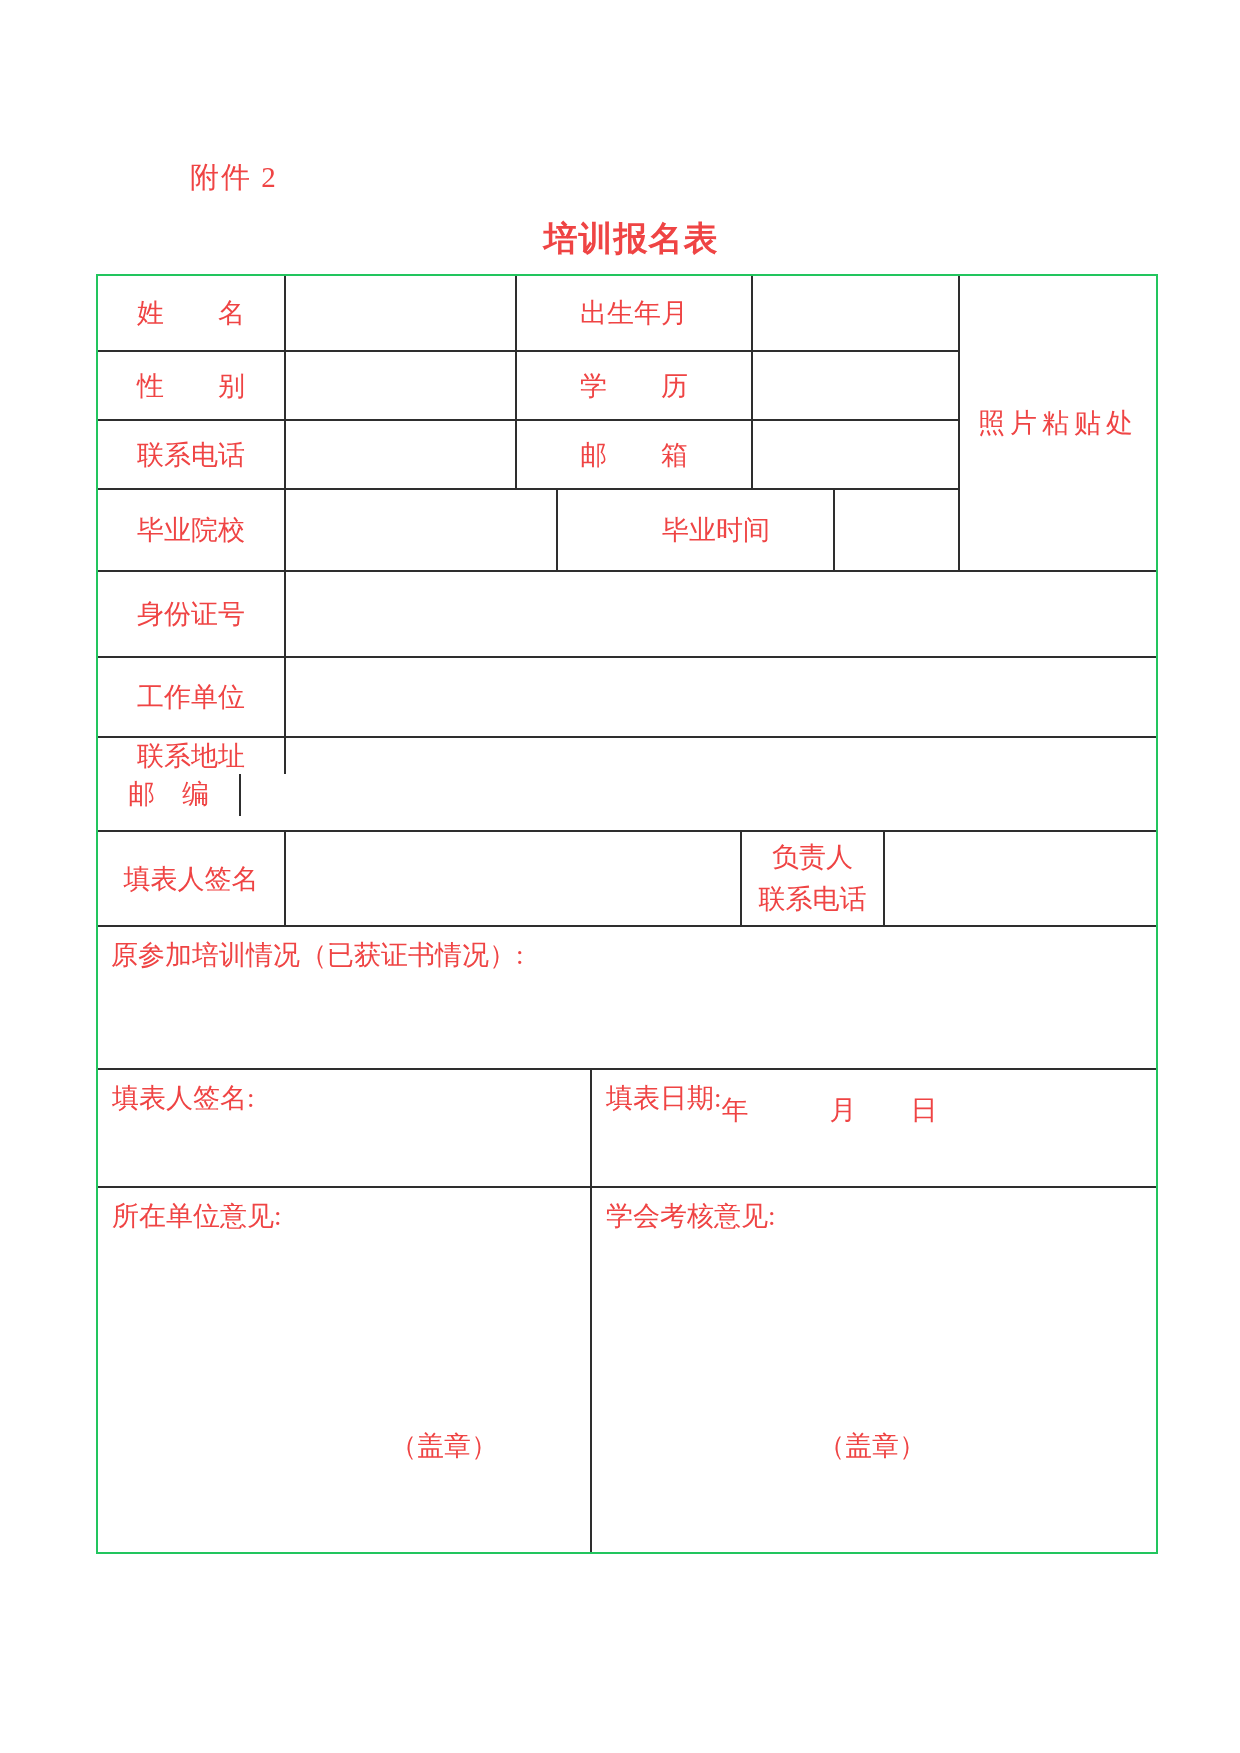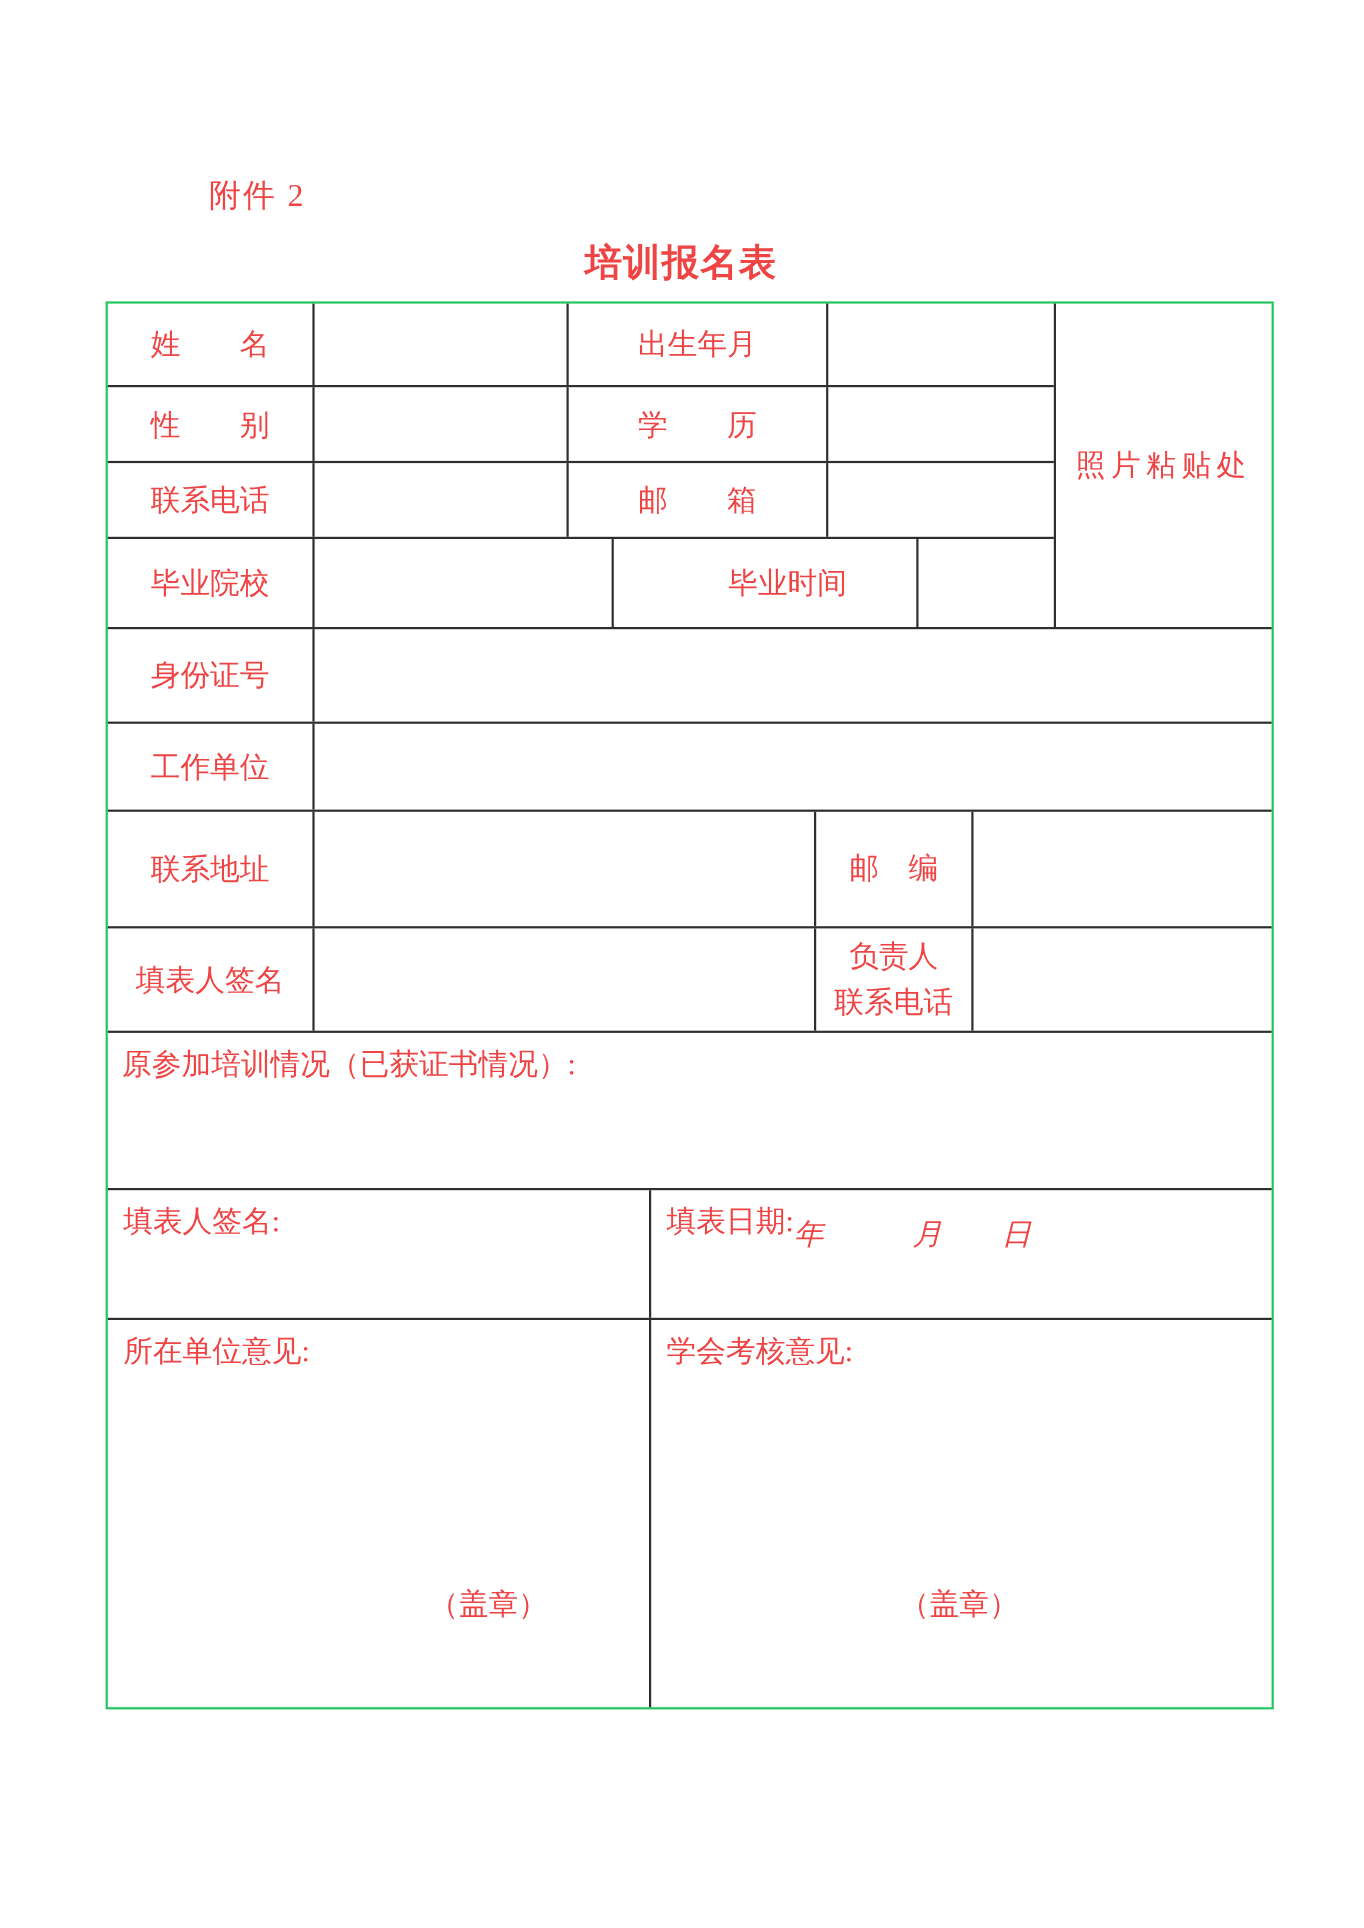--- a/index.html
+++ b/index.html
@@ -16,21 +16,21 @@
   .attachment {
     position: absolute;
     left: 190px;
     top: 158px;
     font-size: 29px;
     letter-spacing: 2px;
     white-space: pre;
   }
   .doc-title {
     position: absolute;
-    left: 88px;
+    left: 100px;
     top: 216px;
     width: 1062px;
     text-align: center;
     font-size: 34px;
     font-weight: bold;
     letter-spacing: 1px;
   }
   .tbl {
     position: absolute;
     left: 96px;
@@ -68,38 +68,37 @@
     flex: 1;
     display: flex;
     align-items: center;
     justify-content: center;
     letter-spacing: 5px;
     white-space: pre;
   }
   
   .r-id { height: 86px; }
   .r-emp { height: 80px; }
-  .r-addr { height: 106px; }
+  .r-addr { height: 94px; flex-direction: column; }
   .r-head { height: 95px; }
   .w-wide-blank { flex: 1; }
   .w-mid-blank { width: 456px; }
   .w-mid-label { width: 143px; display: flex; flex-direction: column; align-items: center; justify-content: center; line-height: 1.55; white-space: pre; }
   
   .r-hist { height: 143px; }
   .hist-cell { flex: 1; padding: 10px 13px; }
   
   .r-sign { height: 118px; }
   .w-sign { width: 494px; padding: 10px 14px; }
   .w-date { flex: 1; padding: 10px 0 0 14px; display: flex; flex-direction: row; }
   .date-blank-line {
     text-align: right;
     padding-right: 88px;
     margin-top: 12px;
     white-space: pre;
-    font-style: italic;
   }
   
   .r-opinion { flex: 1; }
   .w-op-left { width: 494px; padding: 10px 14px; position: relative; }
   .w-op-right { flex: 1; padding: 10px 14px; position: relative; }
   .seal { position: absolute; top: 240px; white-space: pre; }
   .seal-left { left: 292px; }
   .seal-right { left: 226px; }
 </style>
 </head>

